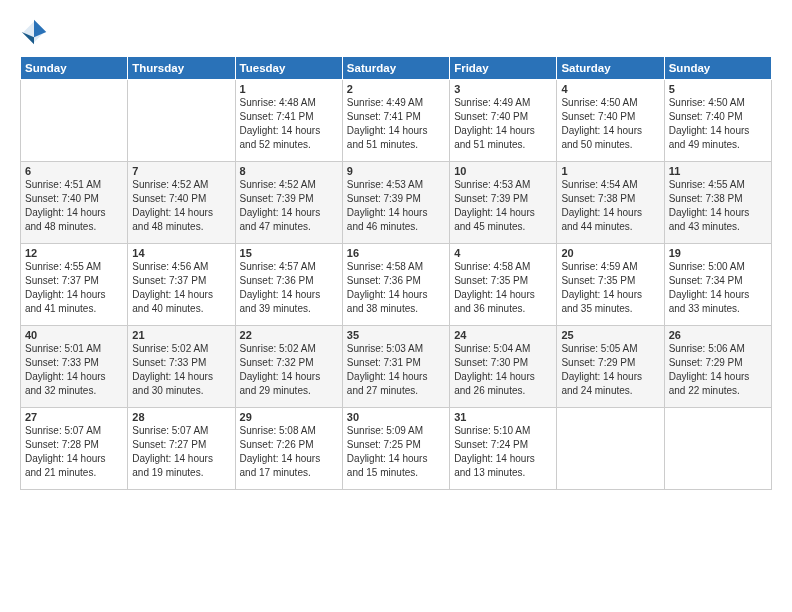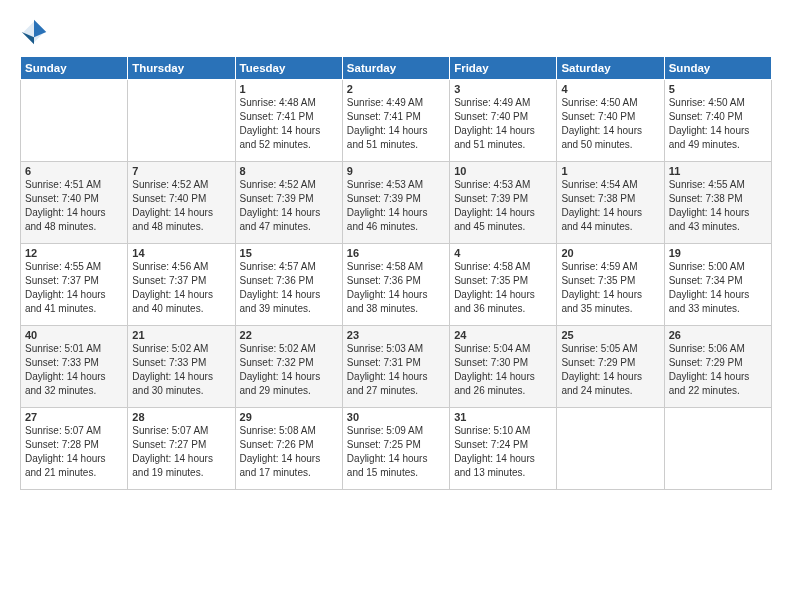--- a/index.html
+++ b/index.html
@@ -227,21 +227,21 @@
           </td>
           <td>
             <span class="day-number">21</span>
             <div class="day-info">Sunrise: 5:02 AM<br>Sunset: 7:33 PM<br>Daylight: 14 hours and 30 minutes.</div>
           </td>
           <td>
             <span class="day-number">22</span>
             <div class="day-info">Sunrise: 5:02 AM<br>Sunset: 7:32 PM<br>Daylight: 14 hours and 29 minutes.</div>
           </td>
           <td>
-            <span class="day-number">23</span>
+            <span class="day-number">35</span>
             <div class="day-info">Sunrise: 5:03 AM<br>Sunset: 7:31 PM<br>Daylight: 14 hours and 27 minutes.</div>
           </td>
           <td>
             <span class="day-number">24</span>
             <div class="day-info">Sunrise: 5:04 AM<br>Sunset: 7:30 PM<br>Daylight: 14 hours and 26 minutes.</div>
           </td>
           <td>
             <span class="day-number">25</span>
             <div class="day-info">Sunrise: 5:05 AM<br>Sunset: 7:29 PM<br>Daylight: 14 hours and 24 minutes.</div>
           </td>

